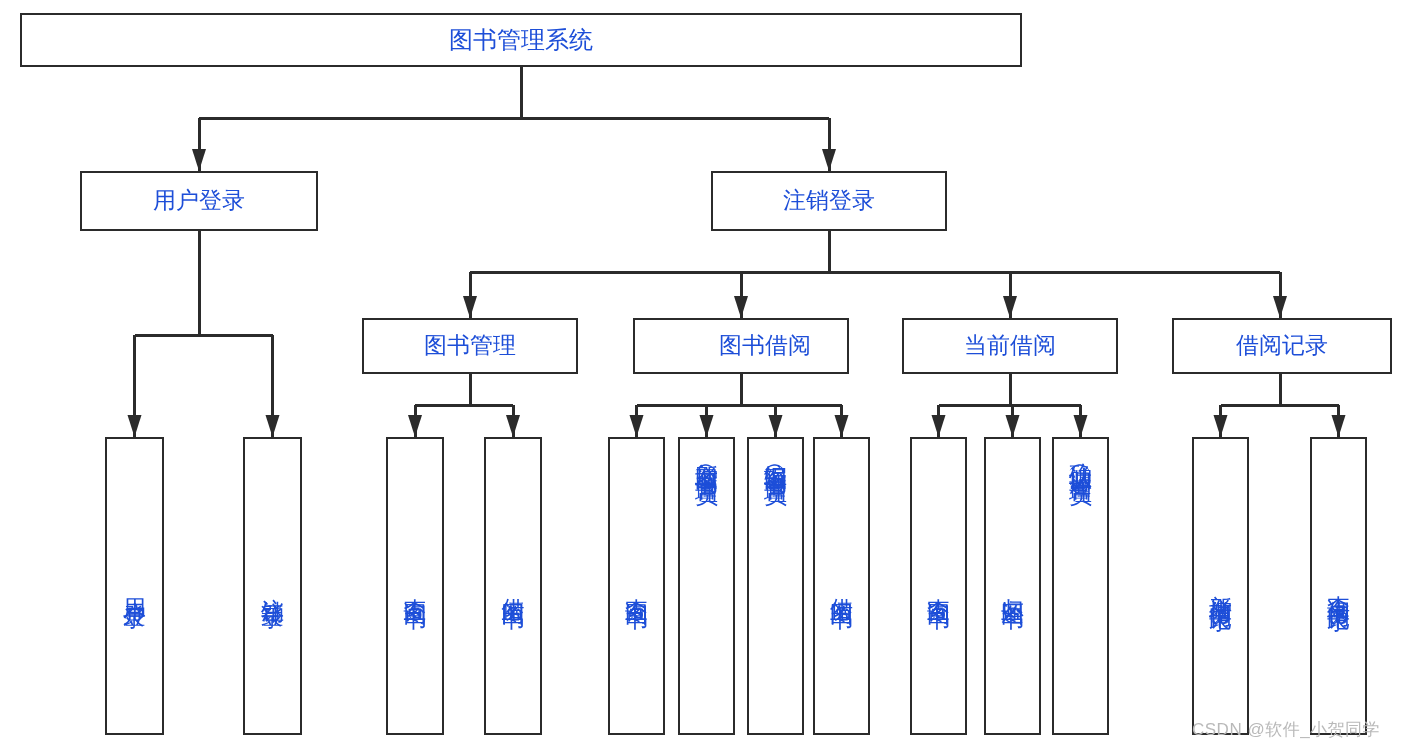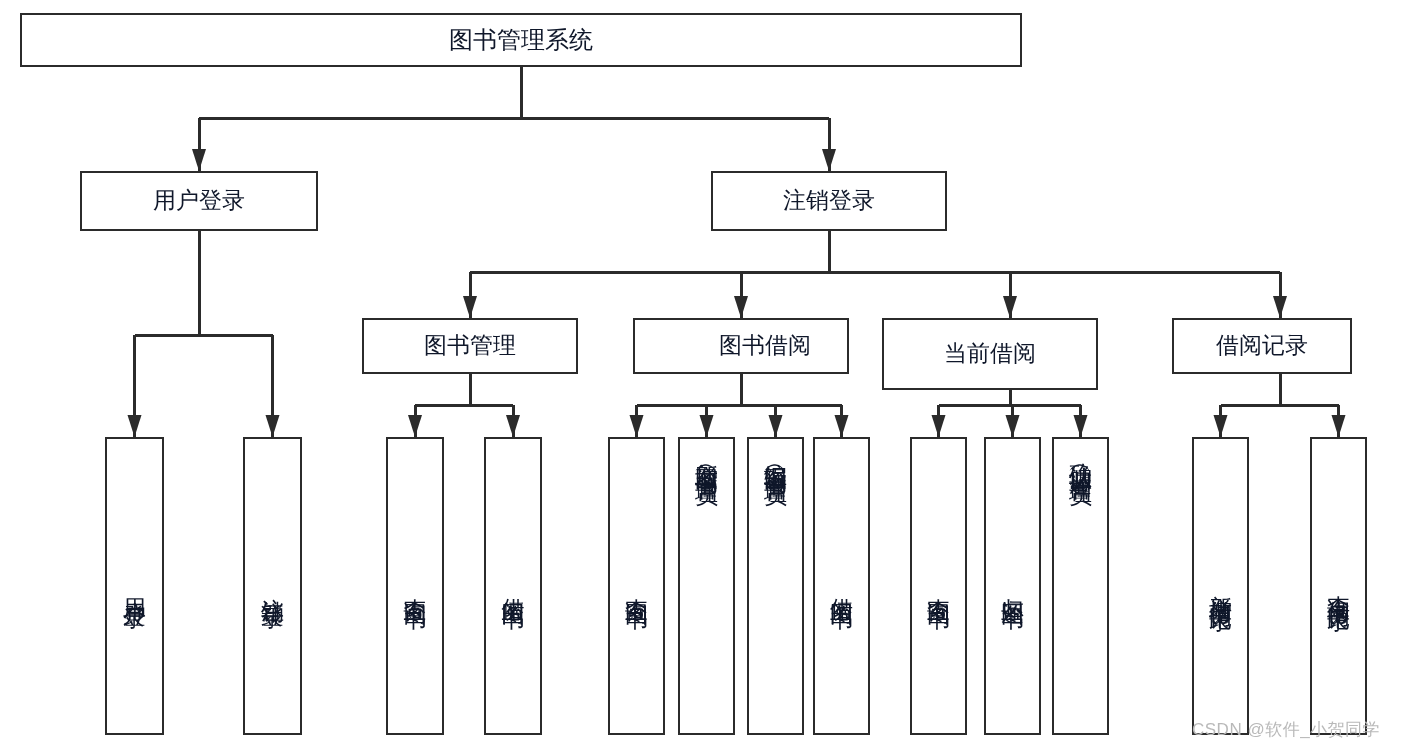--- a/index.html
+++ b/index.html
@@ -28,21 +28,21 @@
     position: absolute;
     box-sizing: border-box;
     background: #ffffff;
     border: 2px solid #2b2b2b;
     display: flex;
     align-items: center;
     justify-content: center;
     overflow: hidden;
   }
   .node-label {
-    color: #0f172a;
+    color: #1d4ed8;
     text-align: center;
     line-height: 1.18;
     white-space: nowrap;
   }
   .node.horizontal .node-label {
     font-size: 23px;
   }
   .node.root .node-label {
     font-size: 24px;
   }
@@ -138,24 +138,24 @@
       </div>
       <div class="node horizontal" style="left: 711px; top: 171px; width: 236px; height: 60px;">
         <span class="node-label">注销登录</span>
       </div>
       <div class="node horizontal" style="left: 362px; top: 318px; width: 216px; height: 56px;">
         <span class="node-label">图书管理</span>
       </div>
       <div class="node horizontal" style="left: 633px; top: 318px; width: 216px; height: 56px; padding-left: 48px;">
         <span class="node-label">图书借阅</span>
       </div>
-      <div class="node horizontal" style="left: 882px; top: 318px; width: 216px; height: 72px;">
+      <div class="node horizontal" style="left: 902px; top: 318px; width: 216px; height: 56px;">
         <span class="node-label">当前借阅</span>
       </div>
-      <div class="node horizontal" style="left: 1172px; top: 318px; width: 180px; height: 56px;">
+      <div class="node horizontal" style="left: 1172px; top: 318px; width: 220px; height: 56px;">
         <span class="node-label">借阅记录</span>
       </div>
       <div class="node vertical offset-mid" style="left: 105px; top: 437px; width: 59px; height: 298px;">
         <span class="node-label">用户登录</span>
       </div>
       <div class="node vertical offset-mid" style="left: 243px; top: 437px; width: 59px; height: 298px;">
         <span class="node-label">注销登录</span>
       </div>
       <div class="node vertical offset-mid" style="left: 386px; top: 437px; width: 58px; height: 298px;">
         <span class="node-label">查询图书</span>

